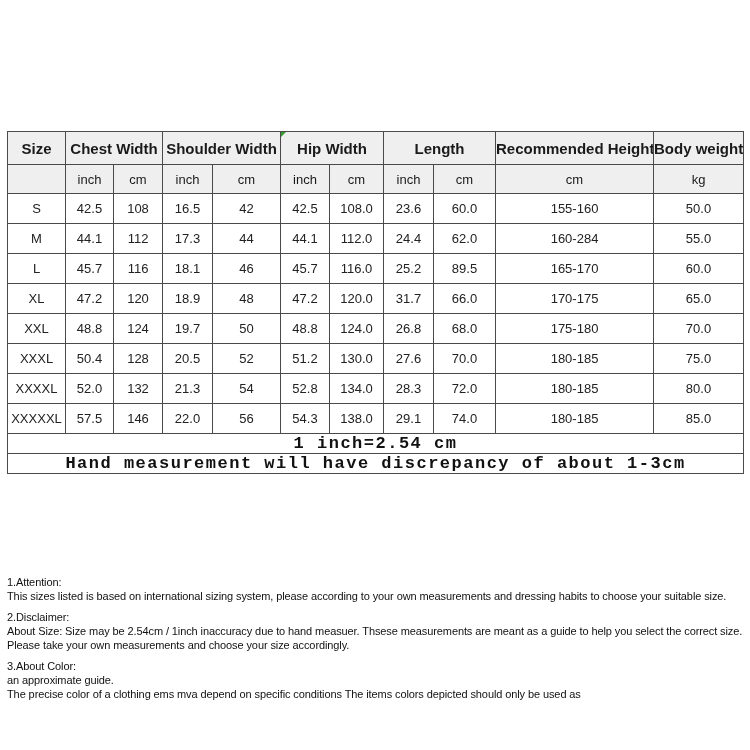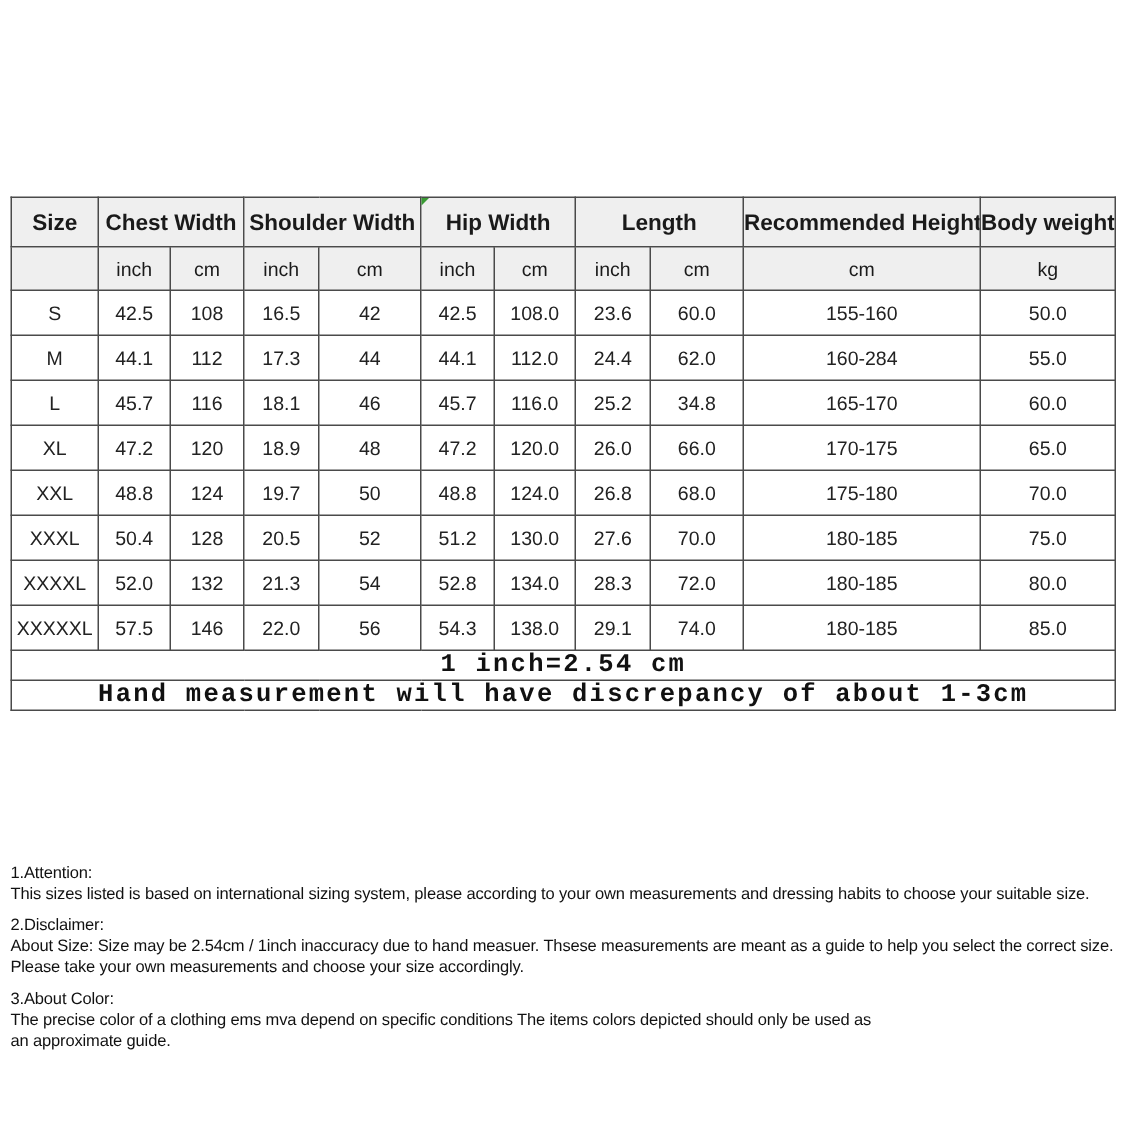--- a/index.html
+++ b/index.html
@@ -151,33 +151,33 @@
     </tr>
     <tr class="data-row">
       <td>L</td>
       <td>45.7</td>
       <td>116</td>
       <td>18.1</td>
       <td>46</td>
       <td>45.7</td>
       <td>116.0</td>
       <td>25.2</td>
-      <td>34.8</td>
+      <td>89.5</td>
       <td>165-170</td>
       <td>60.0</td>
     </tr>
     <tr class="data-row">
       <td>XL</td>
       <td>47.2</td>
       <td>120</td>
       <td>18.9</td>
       <td>48</td>
       <td>47.2</td>
       <td>120.0</td>
-      <td>26.0</td>
+      <td>31.7</td>
       <td>66.0</td>
       <td>170-175</td>
       <td>65.0</td>
     </tr>
     <tr class="data-row">
       <td>XXL</td>
       <td>48.8</td>
       <td>124</td>
       <td>19.7</td>
       <td>50</td>
@@ -243,16 +243,16 @@
     <div class="note-line">1.Attention:</div>
     <div class="note-line">This sizes listed is based on international sizing system, please according to your own measurements and dressing habits to choose your suitable size.</div>
   </div>
   <div class="note-block">
     <div class="note-line">2.Disclaimer:</div>
     <div class="note-line">About Size: Size may be 2.54cm / 1inch inaccuracy due to hand measuer. Thsese measurements are meant as a guide to help you select the correct size.</div>
     <div class="note-line">Please take your own measurements and choose your size accordingly.</div>
   </div>
   <div class="note-block">
     <div class="note-line">3.About Color:</div>
+    <div class="note-line">an approximate guide.</div>
     <div class="note-line">The precise color of a clothing ems mva depend on specific conditions The items colors depicted should only be used as</div>
-    <div class="note-line">an approximate guide.</div>
   </div>
 </div>
 
 </body></html>

